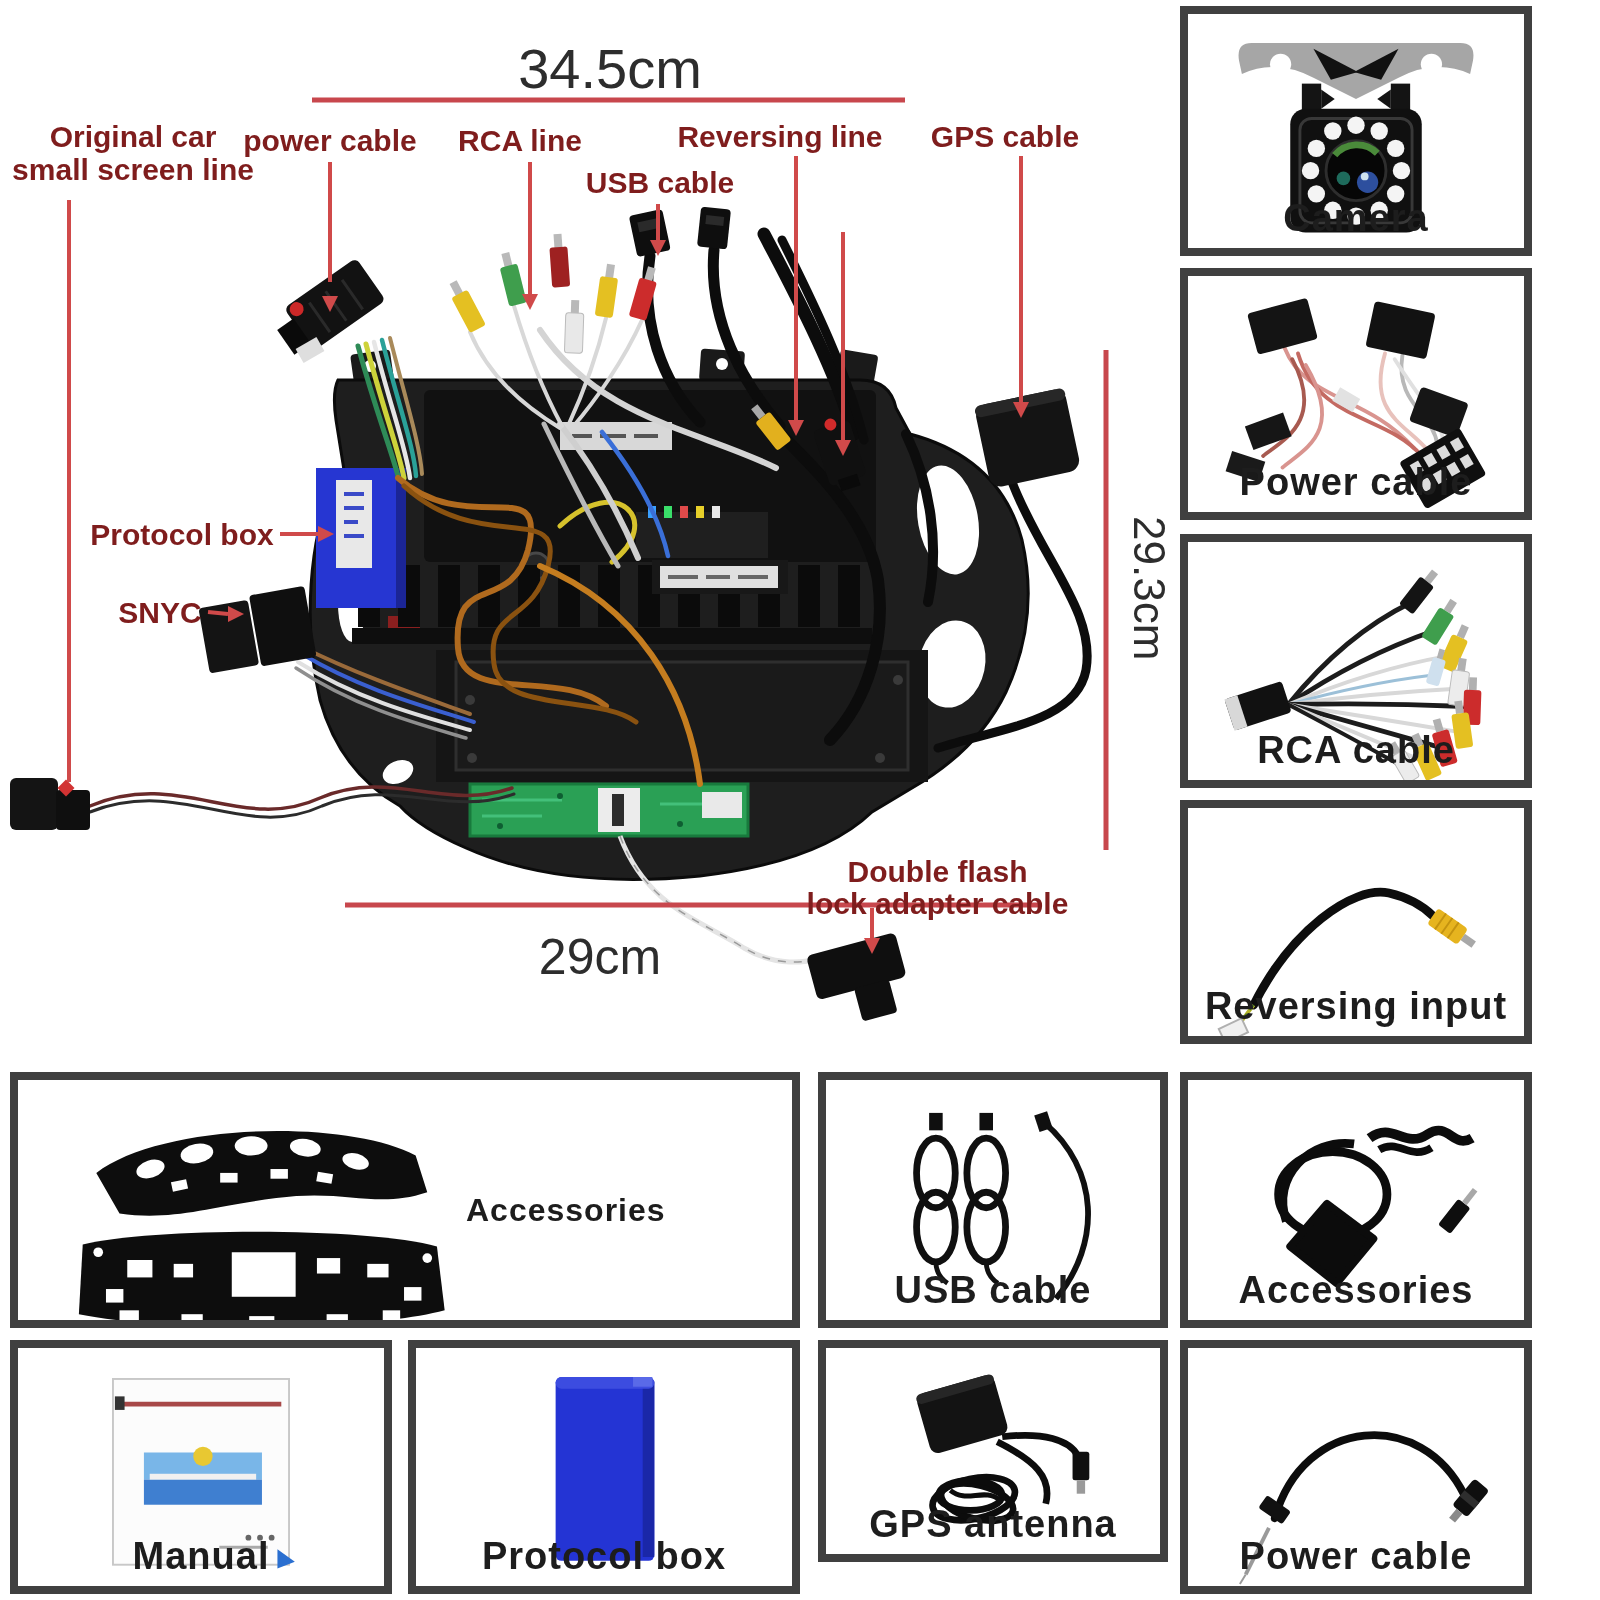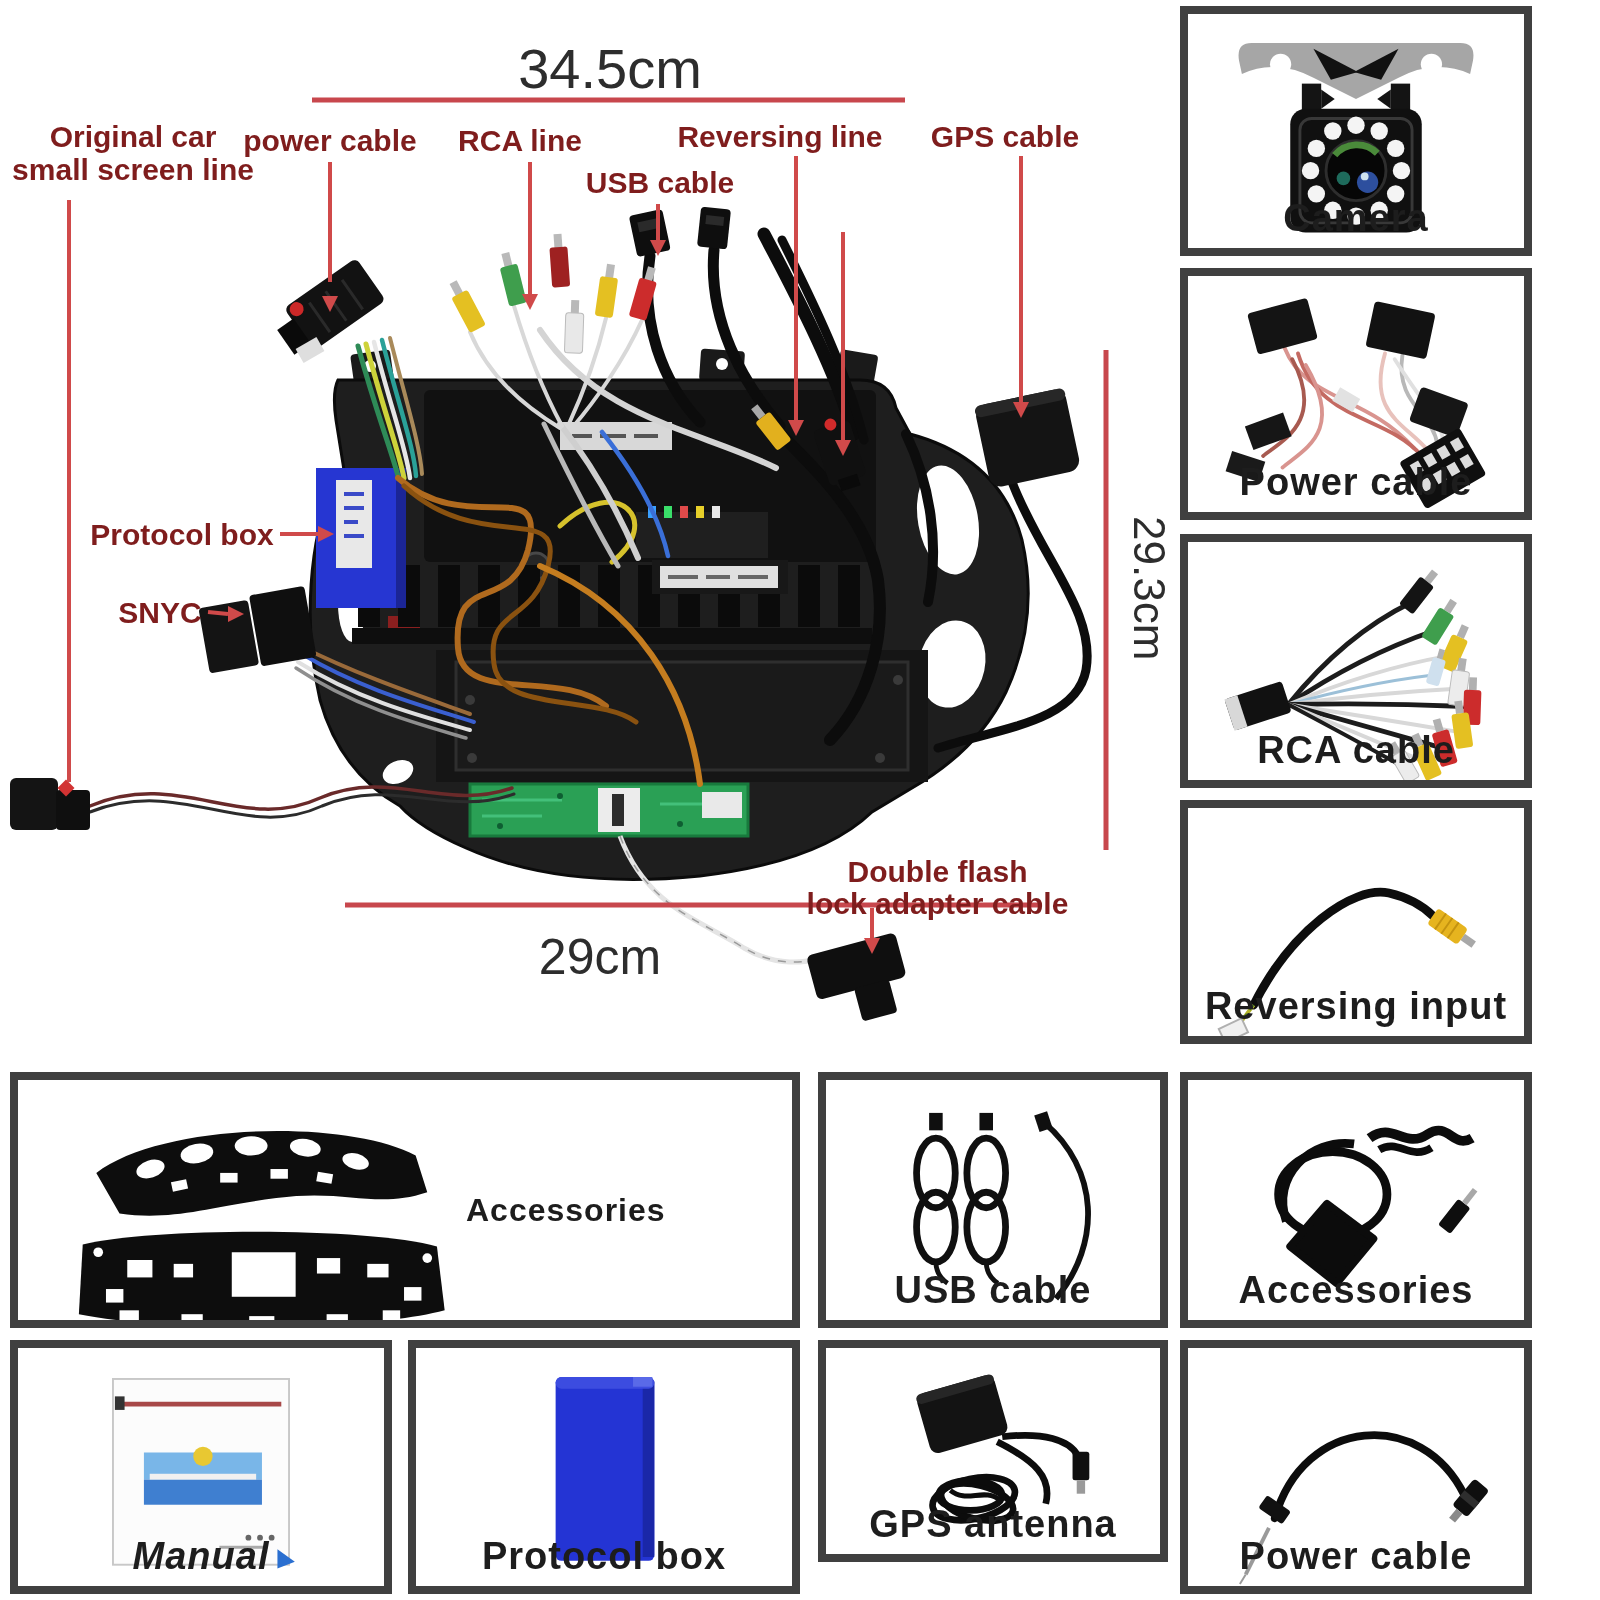--- a/index.html
+++ b/index.html
@@ -463,21 +463,21 @@
       <path d="M196,72 C216,60 228,84 250,70" fill="none" stroke="#0c0c0c" stroke-width="8"></path>
       <g transform="translate(268,148) rotate(38)">
         <rect x="-8" y="-26" width="16" height="34" rx="3" fill="#0e0e0e"></rect>
         <rect x="-3" y="-44" width="6" height="18" fill="#a8a8a8"></rect>
       </g>
       <path d="M142,128 L190,164 L152,210 L104,172 Z" fill="#0c0c0c" stroke="#0c0c0c" stroke-width="8" stroke-linejoin="round"></path>
     </svg>
     <div class="plabel">Accessories</div>
   </div>
 
-  <div class="panel" style="left:10px;top:1340px;width:382px;height:254px;font-style:italic;">
+  <div class="panel" style="left:10px;top:1340px;width:382px;height:254px;">
     <svg viewBox="0 0 374 246">
       <rect x="96" y="32" width="182" height="192" fill="#fcfcfc" stroke="#c8c8c8" stroke-width="2"></rect>
       <line x1="104" y1="58" x2="270" y2="58" stroke="#a84848" stroke-width="5"></line>
       <rect x="98" y="50" width="10" height="14" fill="#333"></rect>
       <rect x="128" y="108" width="122" height="28" fill="#79b6e8"></rect>
       <rect x="128" y="136" width="122" height="26" fill="#3f7fd0"></rect>
       <circle cx="189" cy="112" r="10" fill="#e8c832"></circle>
       <rect x="134" y="130" width="110" height="6" fill="#f0f0f0"></rect>
       <circle cx="236" cy="196" r="3" fill="#666"></circle>
         <circle cx="248" cy="196" r="3" fill="#666"></circle>

